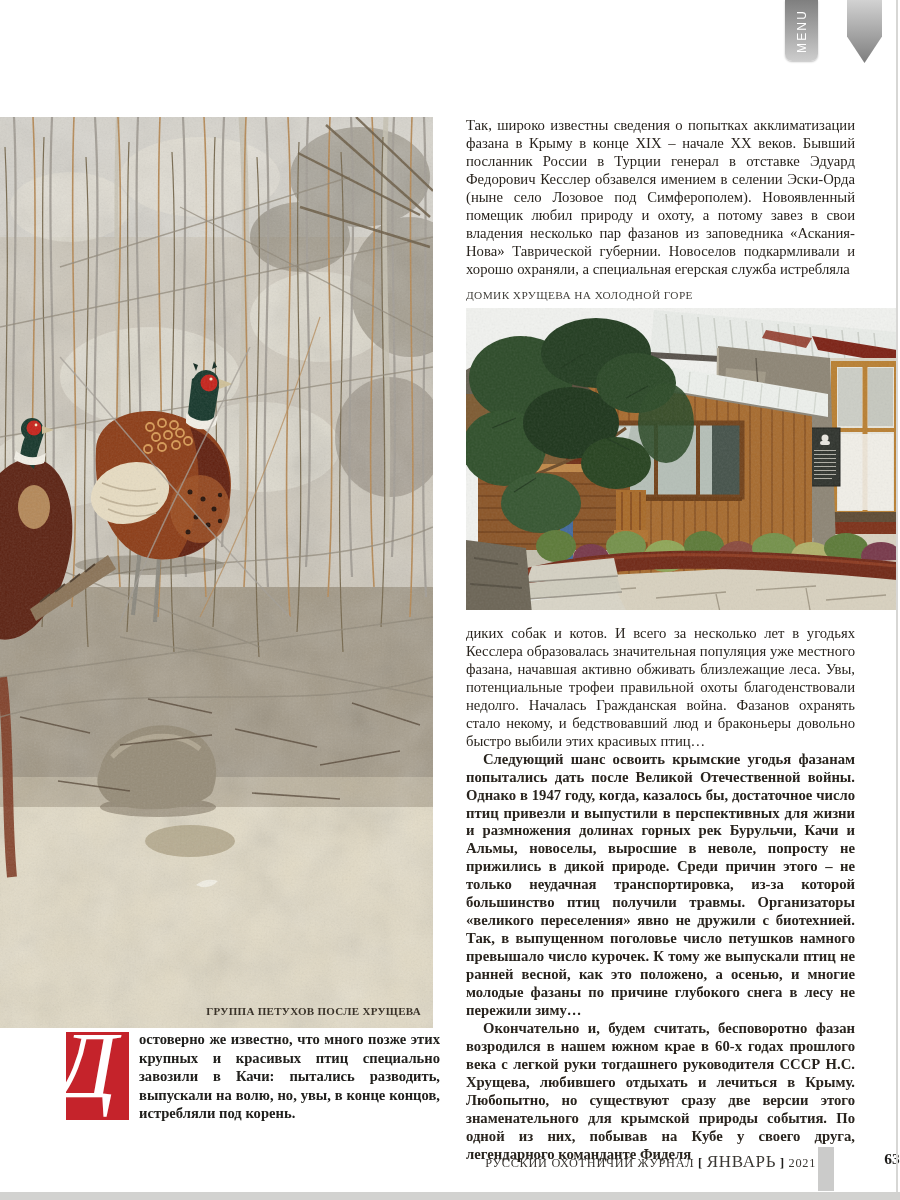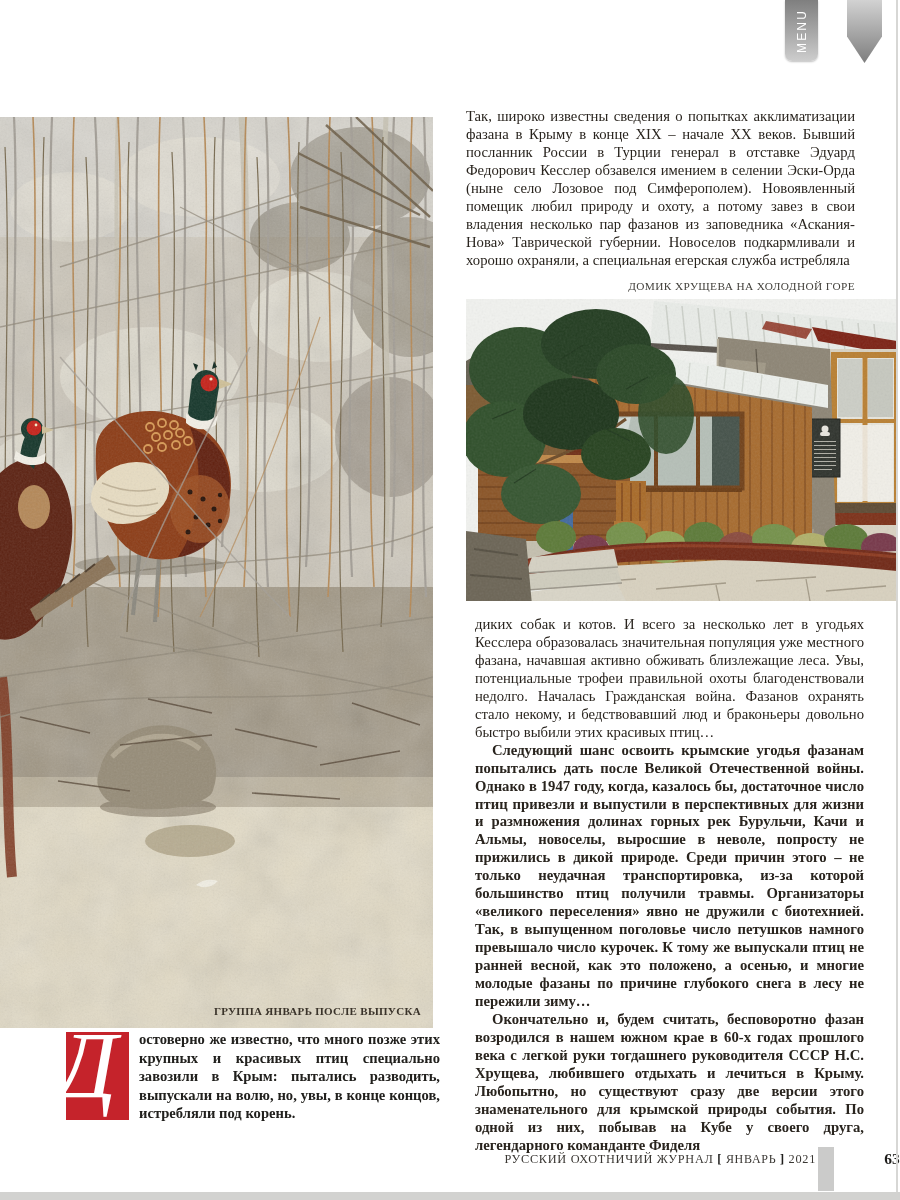--- a/index.html
+++ b/index.html
@@ -18,43 +18,43 @@
   .ribbon{position:absolute;left:847px;top:0;width:35px;height:63px;
     background:linear-gradient(180deg,#d2d2d2,#7e7e7e);
     clip-path:polygon(0 0,100% 0,100% 58%,50% 100%,0 58%);cursor:pointer;}
 
   
   .pheasant-photo{position:absolute;left:0;top:117px;width:433px;height:911px;overflow:hidden;}
   .ph-cap{position:absolute;right:12px;bottom:11px;font-size:11px;font-weight:700;
     letter-spacing:.3px;color:#3a332a;}
 
   
-  .right-col{position:absolute;left:466px;top:108px;width:389px;height:1020px;}
+  .right-col{position:absolute;left:466px;top:117px;width:389px;height:1020px;}
   .p{font-size:14.7px;line-height:17.95px;text-align:justify;color:#29241e;margin:0;}
   .indent{text-indent:17px;font-weight:bold;}
   #p1{position:absolute;top:0;left:0;width:389px;}
-  .house-cap{position:absolute;top:172px;left:0;width:389px;text-align:right;
+  .house-cap{position:absolute;top:172px;left:0;width:389px;text-align:left;
     font-size:11.3px;letter-spacing:.4px;color:#43413c;}
   .house-photo{position:absolute;top:191px;left:0;width:431px;height:302px;overflow:hidden;}
-  .lower-text{position:absolute;top:508px;left:0;width:389px;margin-left:9px;}
+  .lower-text{position:absolute;top:508px;left:0;width:389px;}
 
   
   .intro{position:absolute;left:66px;top:1030px;width:374px;}
   .intro p{font-size:14.6px;font-weight:700;line-height:18.6px;text-align:justify;
     color:#21201d;margin:0;}
   .dropcap{float:left;width:63px;height:88px;background:#c5232b;margin:2px 10px 0 0;
     position:relative;overflow:hidden;}
   .dropcap span{position:absolute;left:-10px;top:-14px;font-style:italic;
     font-size:96px;line-height:1;color:#ffffff;font-family:"Liberation Serif",serif;}
 
   
   .footer-journal{position:absolute;top:1152px;right:84px;font-size:12.3px;
     letter-spacing:.7px;color:#3a3733;white-space:nowrap;}
   .footer-journal .br{font-weight:700;color:#1e1d1b;}
-  .footer-journal .issue{font-size:12px;}
+  .footer-journal .issue{font-size:17px;}
   .footer-bar{position:absolute;left:818px;top:1147px;width:16px;height:44px;background:#cbcbca;}
   .footer-page{position:absolute;left:836px;top:1150px;width:26px;text-align:center;
     font-size:15.5px;font-weight:700;color:#1e1d1b;margin-left:43px;}
 </style>
 </head>
 <body>
 
 <div class="menu-tab">
   <span>MENU</span>
 </div>
@@ -223,21 +223,21 @@
         <path d="M235,612 l82,18"></path>
       <path d="M320,648 l80,-14"></path>
         <path d="M58,664 l72,10"></path>
         <path d="M252,676 l88,6"></path>
       <path d="M352,586 l68,22"></path>
         <path d="M148,582 l64,14"></path>
     </g>
     <path d="M196,768 q10,-8 22,-4 q-10,10 -22,4 Z" fill="#f2efe6" opacity="0.9"></path>
     <rect x="0" y="0" width="433" height="911" filter="url(#nz2)" opacity="0.14"></rect>
   </svg>
-  <div class="ph-cap">ГРУППА ЯНВАРЬ ПОСЛЕ ВЫПУСКА</div>
+  <div class="ph-cap">ГРУППА ПЕТУХОВ ПОСЛЕ ХРУЩЕВА</div>
 </div>
 
 <div class="right-col">
   <p class="p" id="p1">Так, широко известны сведения о попытках акклиматизации фазана в Крыму в конце XIX – начале XX веков. Бывший посланник России в Турции генерал в отставке Эдуард Федорович Кесслер обзавелся имением в селении Эски-Орда (ныне село Лозовое под Симферополем). Новоявленный помещик любил природу и охоту, а потому завез в свои владения несколько пар фазанов из заповедника «Аскания-Нова» Таврической губернии. Новоселов подкармливали и хорошо охраняли, а специальная егерская служба истребляла</p>
 
   <div class="house-cap">ДОМИК ХРУЩЕВА НА ХОЛОДНОЙ ГОРЕ</div>
 
   <div class="house-photo">
     <svg width="431" height="302" viewBox="0 0 431 302">
       <defs>
@@ -461,21 +461,21 @@
     <p class="p">диких собак и котов. И всего за несколько лет в угодьях Кесслера образовалась значительная популяция уже местного фазана, начавшая активно обживать близлежащие леса. Увы, потенциальные трофеи правильной охоты благоденствовали недолго. Началась Гражданская война. Фазанов охранять стало некому, и бедствовавший люд и браконьеры довольно быстро выбили этих красивых птиц…</p>
     <p class="p indent">Следующий шанс освоить крымские угодья фазанам попытались дать после Великой Отечественной войны. Однако в 1947 году, когда, казалось бы, достаточное число птиц привезли и выпустили в перспективных для жизни и размножения долинах горных рек Бурульчи, Качи и Альмы, новоселы, выросшие в неволе, попросту не прижились в дикой природе. Среди причин этого – не только неудачная транспортировка, из-за которой большинство птиц получили травмы. Организаторы «великого переселения» явно не дружили с биотехнией. Так, в выпущенном поголовье число петушков намного превышало число курочек. К тому же выпускали птиц не ранней весной, как это положено, а осенью, и многие молодые фазаны по причине глубокого снега в лесу не пережили зиму…</p>
     <p class="p indent">Окончательно и, будем считать, бесповоротно фазан возродился в нашем южном крае в 60-х годах прошлого века с легкой руки тогдашнего руководителя СССР Н.С. Хрущева, любившего отдыхать и лечиться в Крыму. Любопытно, но существуют сразу две версии этого знаменательного для крымской природы события. По одной из них, побывав на Кубе у своего друга, легендарного команданте Фиделя</p>
   </div>
 </div>
 
 <div class="intro">
   <div class="dropcap">
     <span>Д</span>
   </div>
-  <p>остоверно же известно, что много позже этих крупных и красивых птиц специально завозили в Крым: пытались разводить, выпускали на волю, но, увы, в конце концов, истребляли под корень.</p>
+  <p>остоверно же известно, что много позже этих крупных и красивых птиц специально завозили в Качи: пытались разводить, выпускали на волю, но, увы, в конце концов, истребляли под корень.</p>
 </div>
 
 <div class="footer-journal">
   <span>РУССКИЙ ОХОТНИЧИЙ ЖУРНАЛ</span>
   <span class="br">[</span>
   <span class="issue">ЯНВАРЬ</span>
   <span class="br">]</span>
   <span>2021</span>
 </div>
 <div class="footer-bar"></div>

